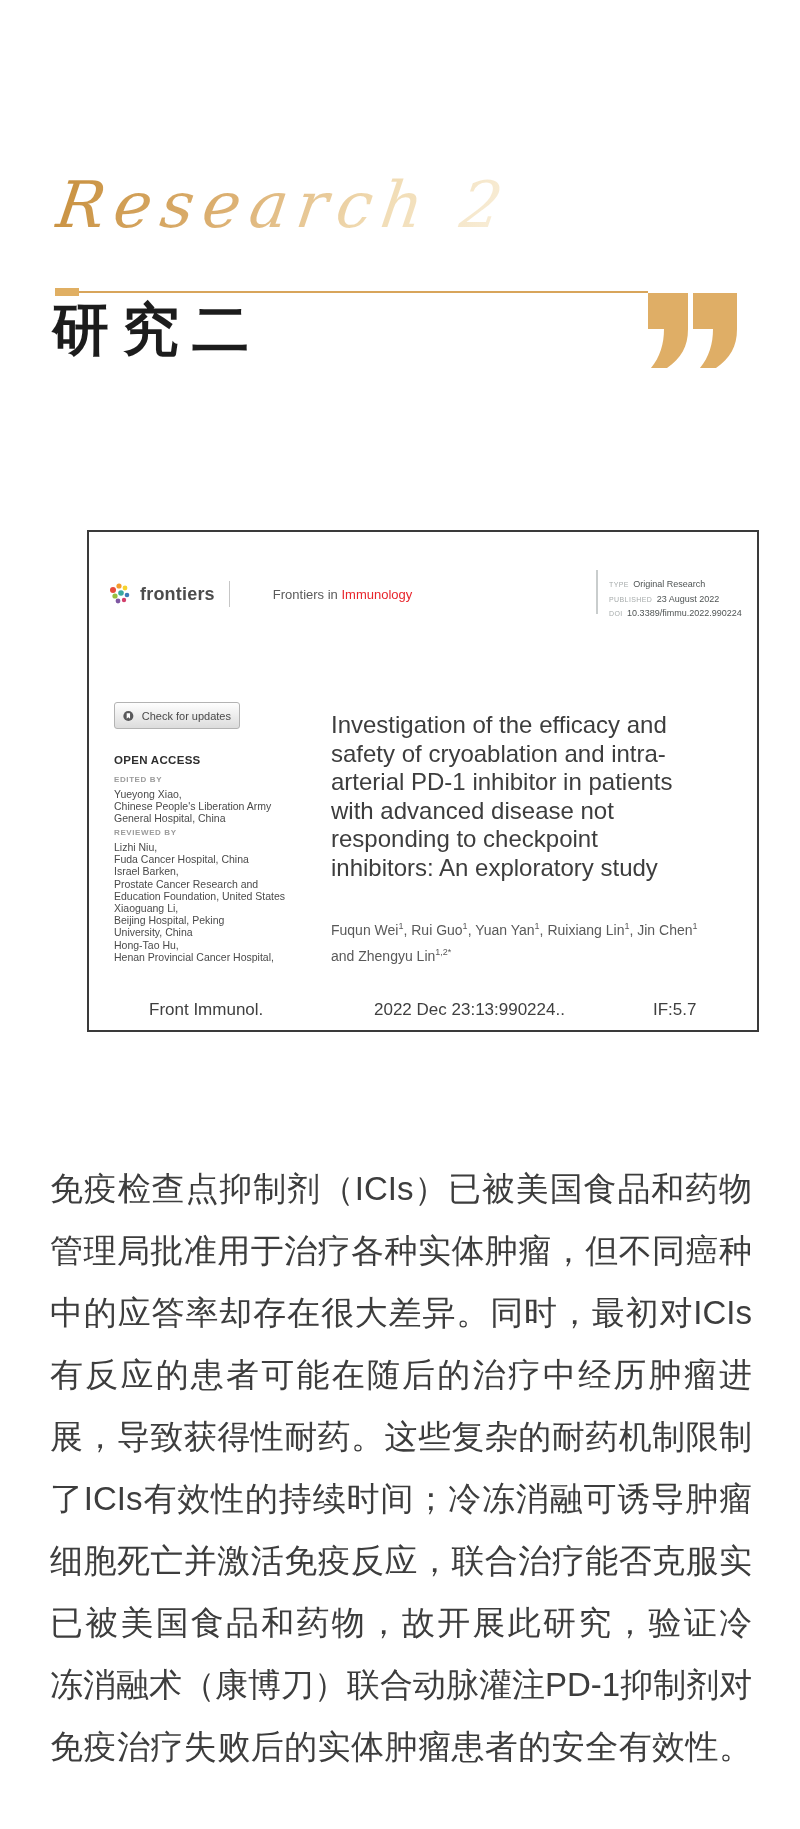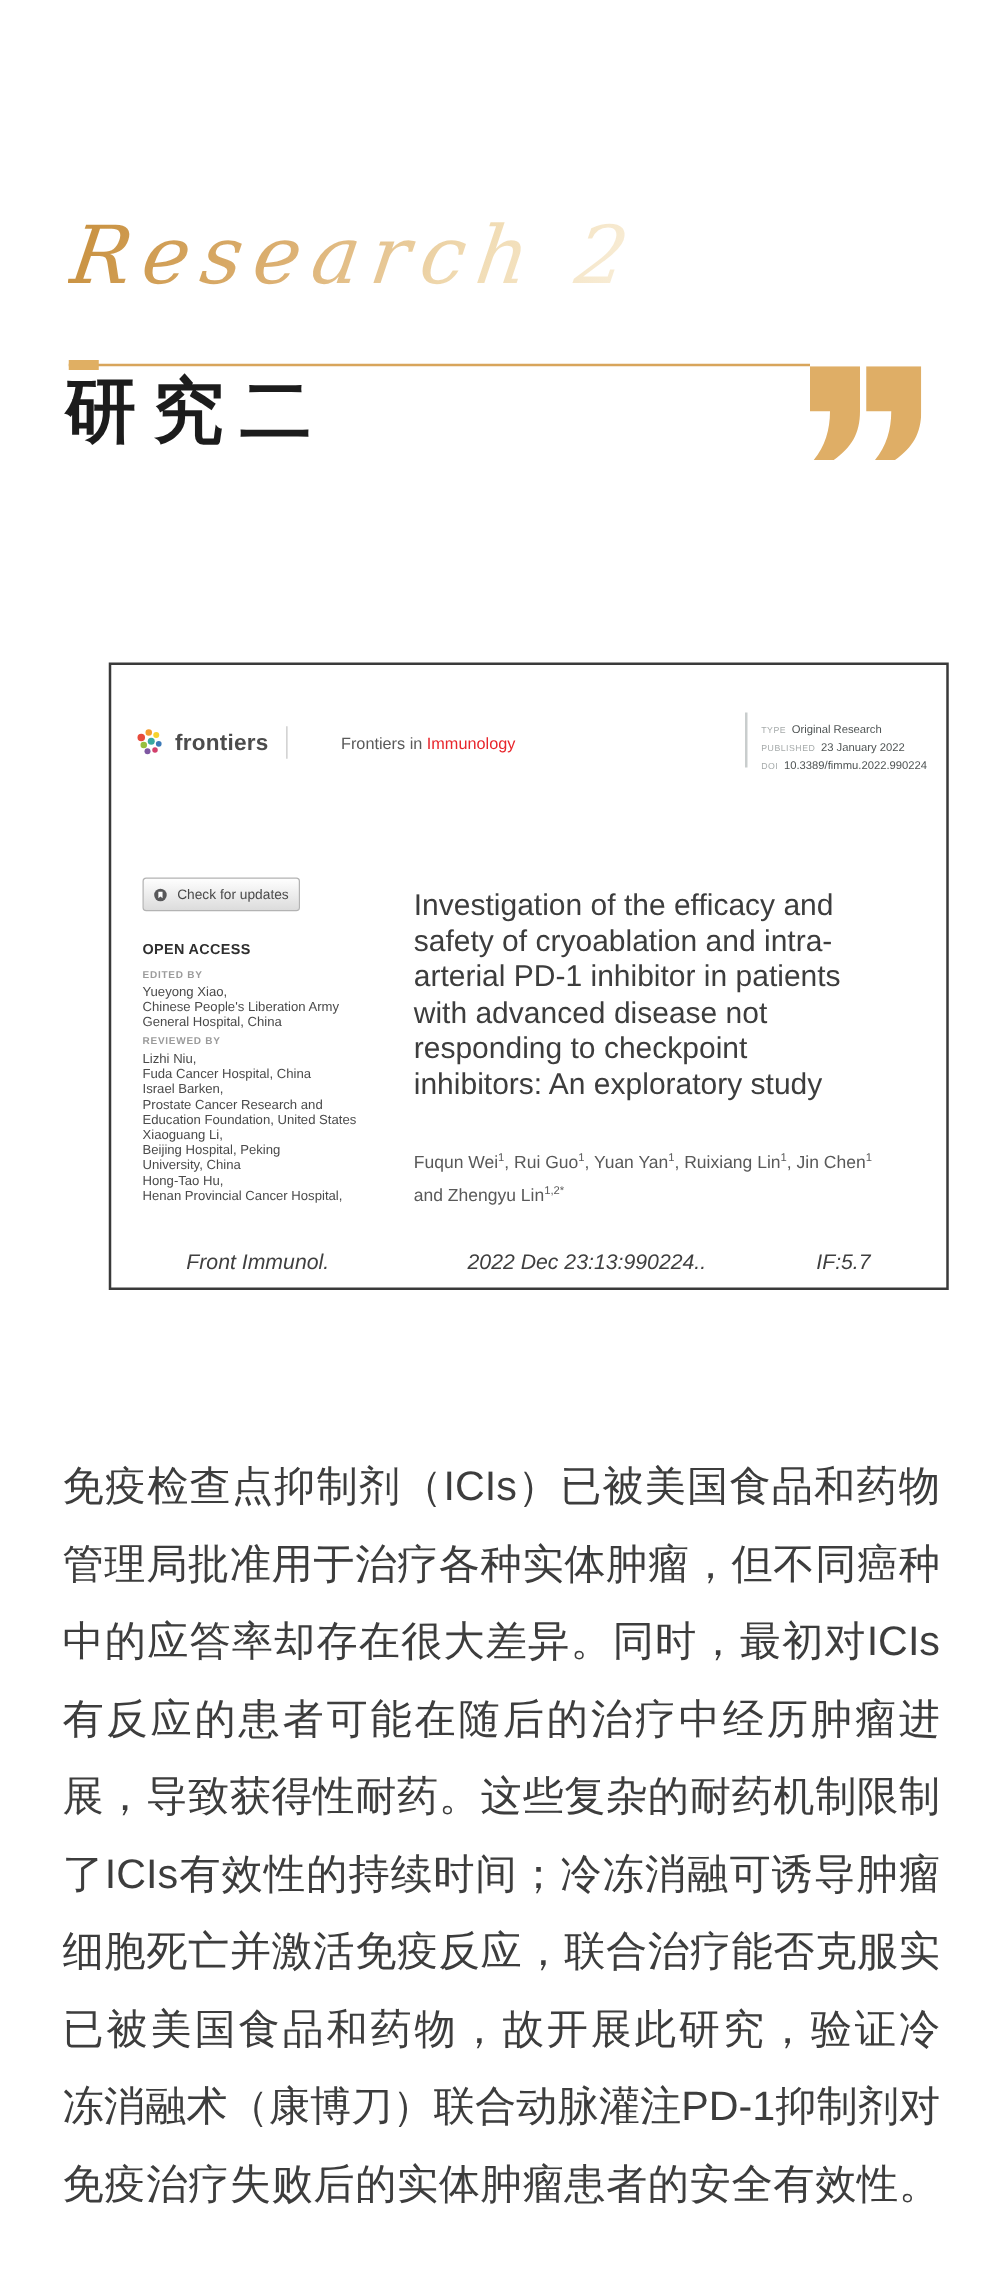--- a/index.html
+++ b/index.html
@@ -55,21 +55,21 @@
   .edited{ top:243px; }
   .reviewed{ top:296px; }
 
   .pc-title{ position:absolute; left:242px; top:179px; width:445px; }
   .pc-title .tline{ font-size:24px; font-weight:500; color:#3d3d3d; line-height:28.6px; white-space:nowrap; }
 
   .pc-authors{ position:absolute; left:242px; top:383px; width:445px;
     font-size:14px; color:#595959; line-height:22px; }
   .pc-authors sup{ font-size:9px; }
 
-  .pc-footer{ position:absolute; left:0; right:0; top:468px; height:26px; font-size:17px; color:#3f3f3f;font-style:italic; }
+  .pc-footer{ position:absolute; left:0; right:0; top:468px; height:26px; font-size:17px; color:#3f3f3f; }
   .pc-footer .f-j{ position:absolute; left:60px; }
   .pc-footer .f-c{ position:absolute; left:285px; }
   .pc-footer .f-i{ position:absolute; left:564px; }
 
   
   .summary{ position:absolute; left:50px; top:1158px; width:702px; }
   .summary .sline{
     font-size:33px; color:#3d3d3d; line-height:62px; white-space:nowrap;
     text-align:justify; text-align-last:justify; text-justify:inter-character;
     overflow:hidden; width:702px;
@@ -103,21 +103,21 @@
         <circle cx="15" cy="18" r="2.2" fill="#d23f6b"></circle>
       </svg>
       <span class="pc-logo-word">frontiers</span>
       <span class="pc-logo-div"></span>
       <span class="pc-journal"><span>Frontiers in </span><span class="jname">Immunology</span></span>
     </div>
 
     <div class="pc-meta-div"></div>
     <div class="pc-meta">
       <div><span class="lbl">TYPE</span> <span class="val">Original Research</span></div>
-      <div><span class="lbl">PUBLISHED</span> <span class="val">23 January 2022</span></div>
+      <div><span class="lbl">PUBLISHED</span> <span class="val">23 August 2022</span></div>
       <div><span class="lbl">DOI</span> <span class="val">10.3389/fimmu.2022.990224</span></div>
     </div>
 
     <div class="check-btn">
       <svg width="16" height="16" viewBox="0 0 16 16">
         <circle cx="8" cy="8" r="7.5" fill="#58585a"></circle>
         <path d="M5.5 4 H10.5 V12 L8 9.8 L5.5 12 Z" fill="#ffffff"></path>
       </svg>
       <span class="txt">Check for updates</span>
     </div>

